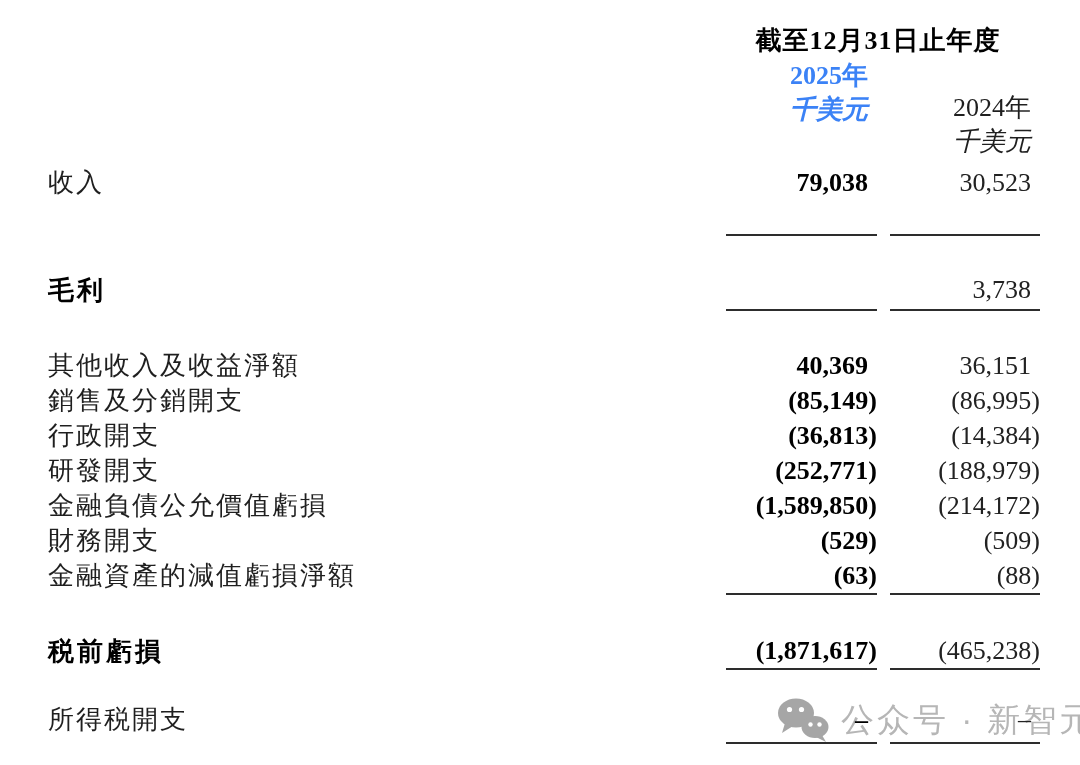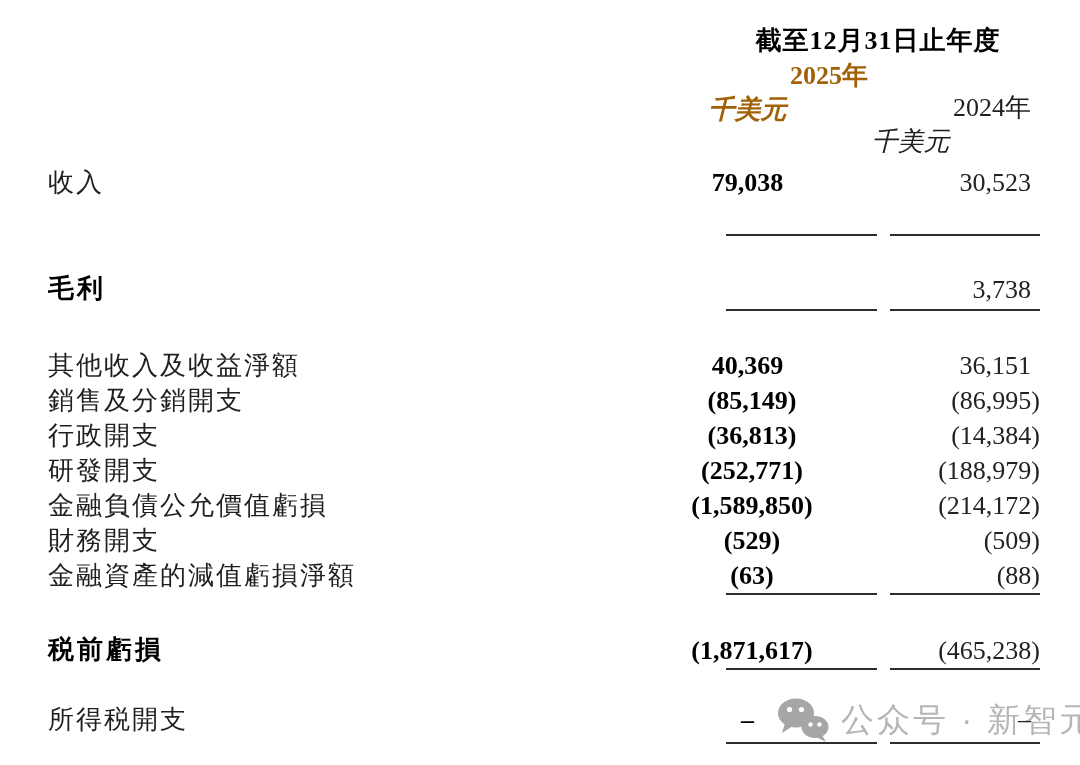--- a/index.html
+++ b/index.html
@@ -27,55 +27,55 @@
     letter-spacing: 1px;
     z-index: 2;
   }
   .hdr-year, .hdr-unit {
     position: absolute;
     font-size: 26px; line-height: 30px;
     text-align: right;
     z-index: 2;
   }
   .hdr-year { top: 61px; }
-  .hdr-unit { top: 95px; font-style: italic; text-align: center; }
+  .hdr-unit { top: 95px; font-style: italic; }
   .c1 { left: 627px; width: 250px; }
   .c2 { left: 790px; width: 250px; margin-top: 32px; }
-  .b  { font-weight: 700; color: #a16207; }
+  .b  { font-weight: 700; color: #3b82f6; }
   .np { box-sizing: border-box; padding-right: 9px; }
 
   
   .row {
     position: absolute;
     left: 0; width: 1080px; height: 30px;
     font-size: 26px; line-height: 30px;
     z-index: 2;
   }
   .row .label {
     position: absolute;
     left: 48px;
     letter-spacing: 2px;
     white-space: nowrap;
   }
   .row .v1 {
     position: absolute;
     left: 627px; width: 250px;
-    text-align: center;
+    text-align: right;
     font-weight: 700; color: #000;
   }
   .row .v2 {
     position: absolute;
     left: 790px; width: 250px;
     text-align: right;
     color: #222;
   }
   .row.total .label {
     font-weight: 700;
     color: #000;
-    font-family: Liberation Mono, monospace;
+    font-family: Liberation Sans, sans-serif;
     letter-spacing: 3px;
   }
 
   
   .rule {
     position: absolute;
     height: 2px;
     background: #2d2d2d;
     z-index: 2;
   }

